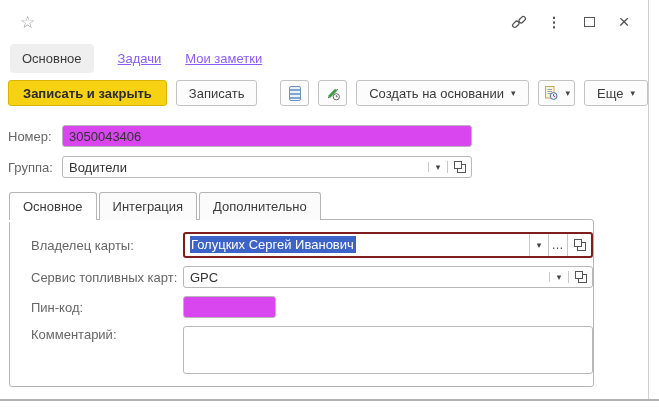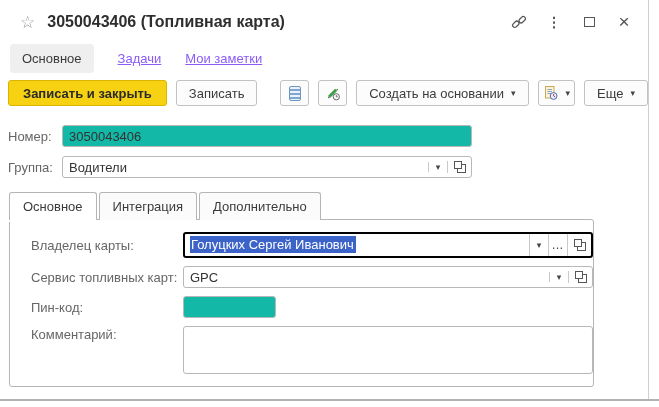--- a/index.html
+++ b/index.html
@@ -48,21 +48,21 @@
   
   .stack-ic { width:12px; height:15px; border:1px solid #6f94bd; border-radius:2px;
     background:repeating-linear-gradient(to bottom, #e9f2fb 0 2px, #7fa6cf 2px 4px); }
 
   
   .form-top { margin-top:15px; padding-left:8px; }
   .frow { display:flex; align-items:center; margin-bottom:9px; }
   .flabel { width:54px; font-size:13px; color:#666; flex:none; }
   .input {
     height:22px; border:1px solid #b8b8b8; border-radius:3px;
-    font-family:"Liberation Sans",sans-serif; font-size:13px; color:#333; padding:0 6px; outline:none; background:#14b8a6;
+    font-family:"Liberation Sans",sans-serif; font-size:13px; color:#333; padding:0 6px; outline:none; background:#d946ef;
   }
   .w-number { width:410px; }
   .combo { width:410px; height:22px; border:1px solid #b8b8b8; border-radius:3px; background:#fff; display:flex; align-items:center; }
   .combo-text { flex:1; font-size:13px; color:#333; padding:2px 6px; white-space:nowrap; overflow:hidden; }
   .combo-btn { width:19px; border-left:1px solid #c9c9c9; display:flex; align-items:center; justify-content:center; cursor:pointer; color:#444; }
   .combo-btn .arrow { margin:0; font-size:9px; }
   .combo-btn.wide { width:24px; }
   .ellipsis-btn { font-size:12px; color:#444; letter-spacing:1px; }
 
   
@@ -82,42 +82,41 @@
   .panel {
     margin-left:9px; width:585px; height:168px;
     border:1px solid #b5b5b5; border-radius:0 3px 3px 3px;
     padding:12px 0 0 9px; background:#fff; position:relative; z-index:1; margin-top:-1px;
   }
   .prow { display:flex; align-items:center; margin-bottom:8px;margin-left:12px; }
   .prow.top { align-items:flex-start; }
   .plabel { width:152px; font-size:13px; color:#666; flex:none; padding-top:1px; }
 
   .combo-focus {
-    width:447px; height:26px; border:2px solid #000000; border-radius:3px;
+    width:447px; height:26px; border:2px solid #7f1d1d; border-radius:3px;
     background:#fff; display:flex; align-items:stretch;
   }
   .combo-focus .combo-text { padding:3px 0 2px 5px; }
   .sel-text { background:#3b63c8; color:#fff; padding:1px 2px 1px 1px; font-size:13px; }
   .combo-mid { width:415px; }
   .w-pin { width:93px; }
   .comment-area {
     width:415px; height:48px; border:1px solid #b8b8b8; border-radius:3px;
     resize:none; outline:none; font-family:"Liberation Sans",sans-serif; font-size:13px; padding:3px 6px;
   }
 
   svg { display:block; }
 </style>
 </head>
 <body>
 
 <div class="window">
 
   <div class="titlebar">
     <span class="star">☆</span>
-    <span class="title">3050043406 (Топливная карта)</span>
     <span class="tb-icons">
       <span class="tb-ic">
         <svg width="16" height="16" viewBox="0 0 16 16" fill="none" stroke="#555" stroke-width="1.3">
           <rect x="1.2" y="8.2" width="7.2" height="4.2" rx="2.1" transform="rotate(-45 4.8 10.3)"></rect>
           <rect x="7.6" y="3.6" width="7.2" height="4.2" rx="2.1" transform="rotate(-45 11.2 5.7)"></rect>
         </svg>
       </span>
       <span class="tb-ic dots">⋮</span>
       <span class="tb-ic">
           <span class="maxbox"></span>

